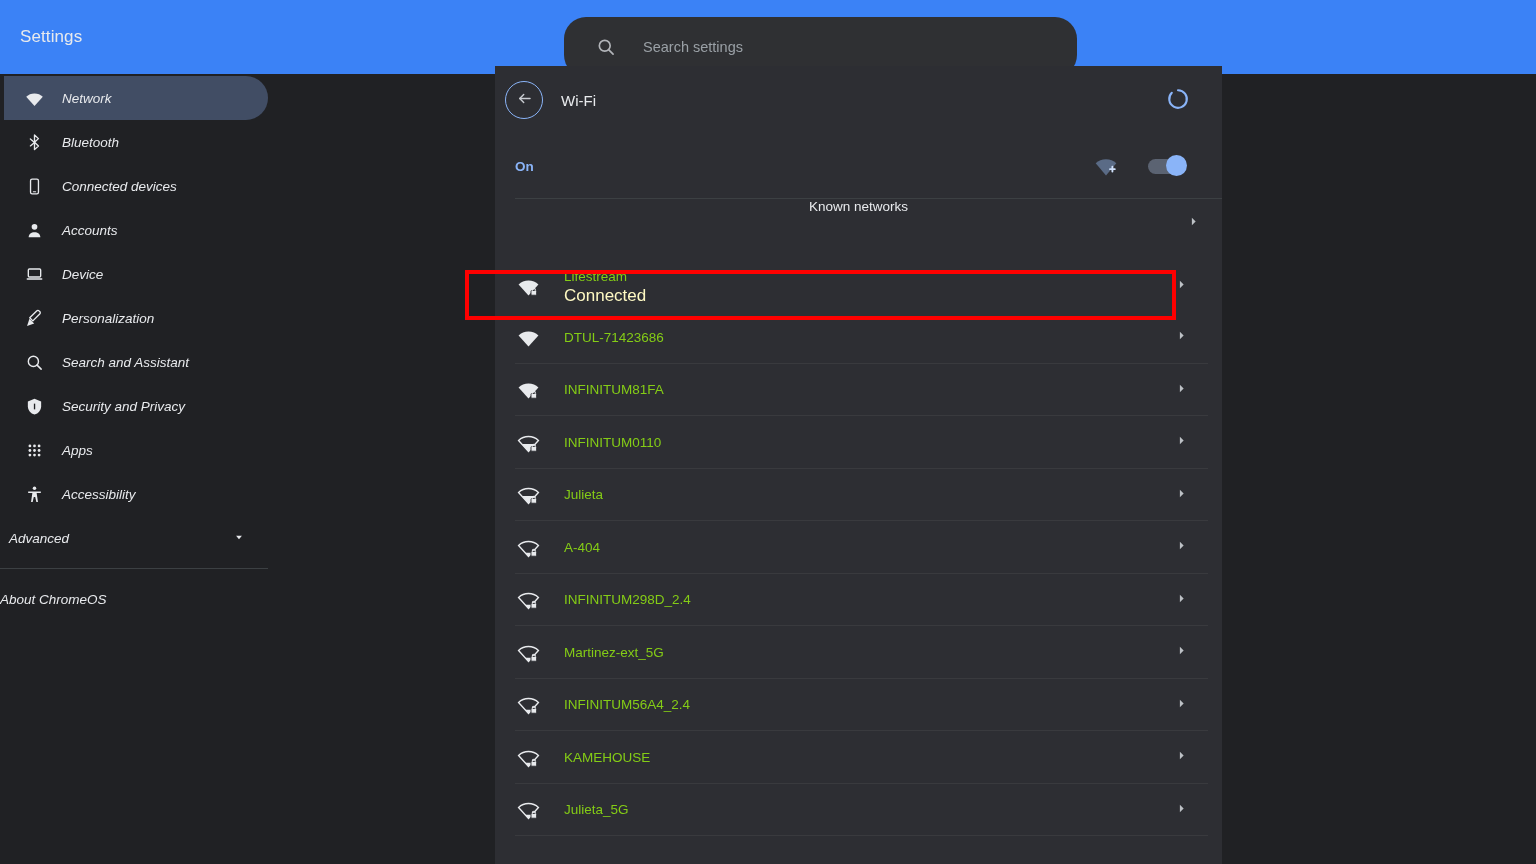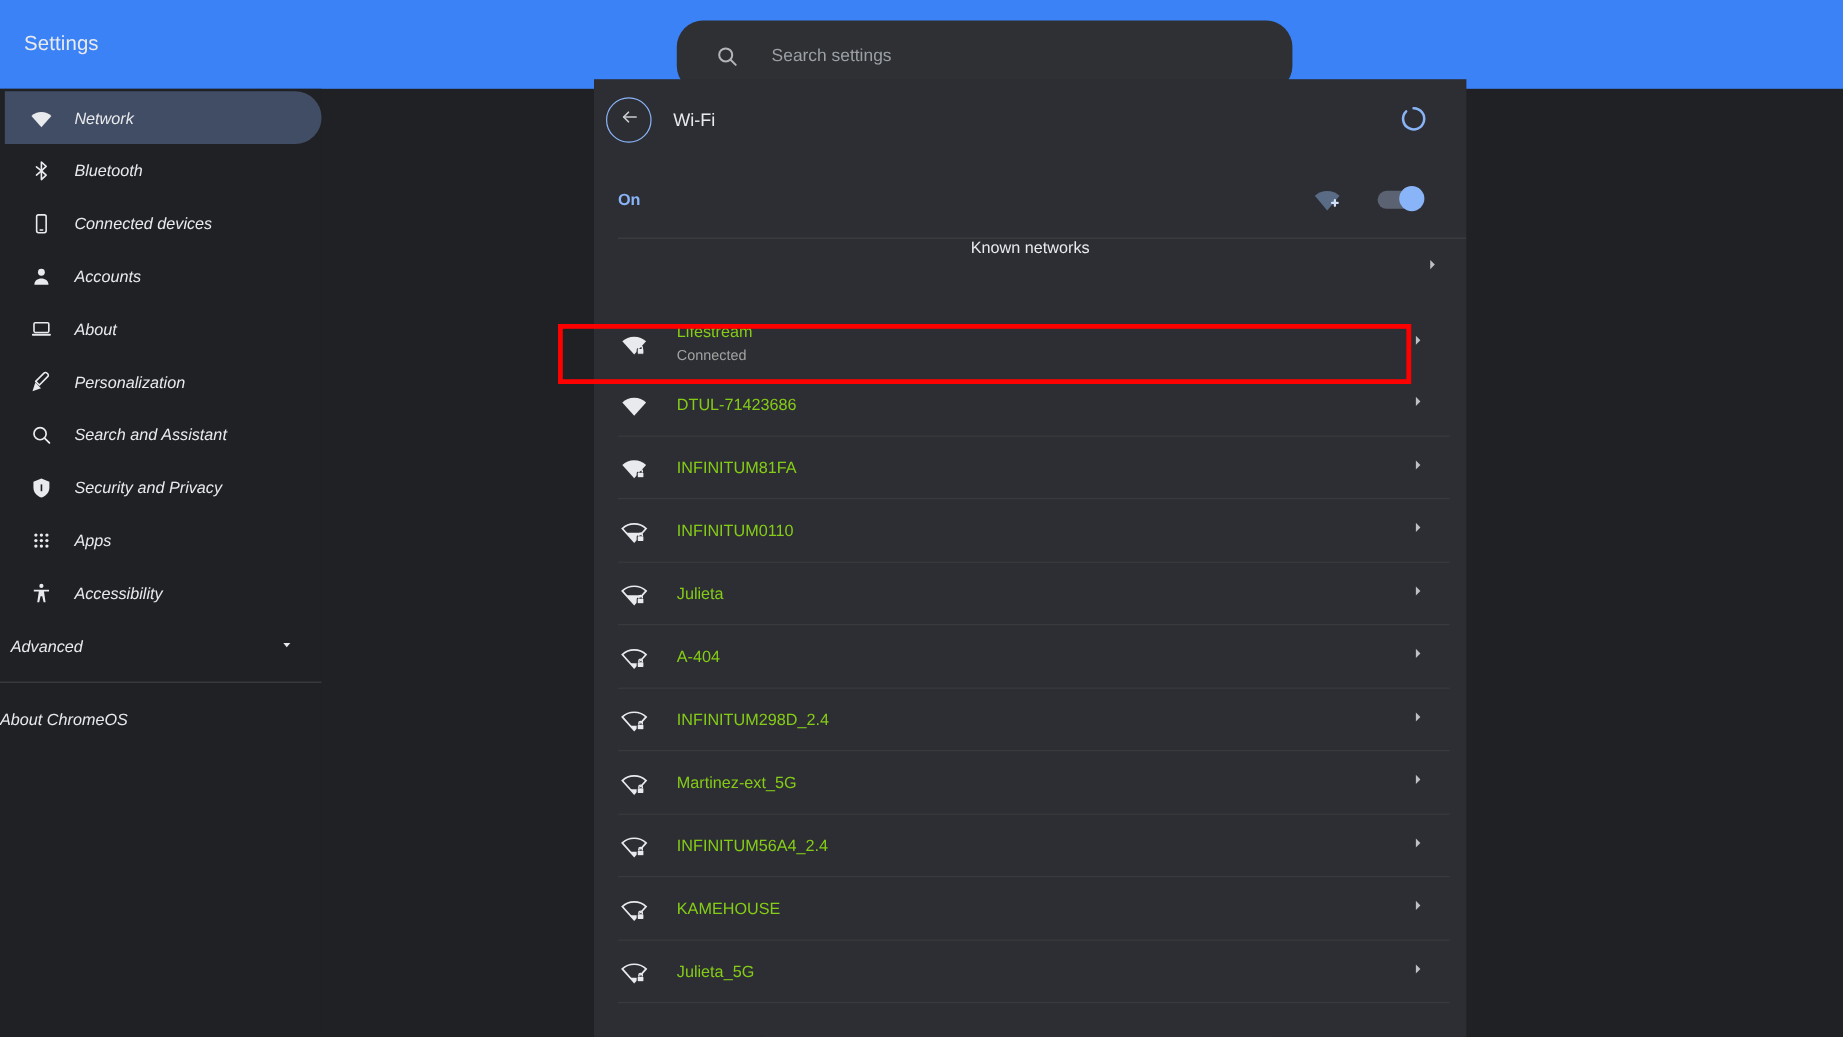--- a/index.html
+++ b/index.html
@@ -219,21 +219,21 @@
   }
   .net-ico {
     width: 26px; height: 26px;
     flex: none;
     margin-right: 23px;
     display: flex; align-items: center; justify-content: center;
   }
   .net-ico svg { width: 23px; height: 23px; display: block; }
   .net-text { display: flex; flex-direction: column; justify-content: center; }
   .net-name { font-size: 13.5px; color: #84cc16; line-height: 17px; }
-  .net-sub { font-size: 12px; color: #a3a3a3; line-height: 18px; margin-top: 2px; }
+  .net-sub { font-size: 17px; color: #fef9c3; line-height: 18px; margin-top: 2px; }
 
   
   .highlight-box {
     position: absolute;
     left: 465px; top: 270px;
     width: 711px; height: 50px;
     border: 4px solid #fe0000;
     pointer-events: none;
     z-index: 30;
   }
@@ -297,21 +297,21 @@
         </span>
         <span class="nav-label">Accounts</span>
       </div>
       <div class="nav-item">
         <span class="nav-ico">
           <svg viewBox="0 0 24 24">
             <rect x="4.2" y="5" width="15.6" height="10.2" rx="1.4" fill="none" stroke="#e8eaed" stroke-width="1.7"></rect>
             <rect x="2" y="16.7" width="20" height="1.9" rx=".9" fill="#e8eaed"></rect>
           </svg>
         </span>
-        <span class="nav-label">About</span>
+        <span class="nav-label">Device</span>
       </div>
       <div class="nav-item">
         <span class="nav-ico">
           <svg viewBox="0 0 24 24">
             <path d="M18.6 3.1c.9.9.9 2.3 0 3.1L9.9 15 6 11.1l8.7-8.7c.9-.9 2.3-.9 3.1 0z" fill="none" stroke="#e8eaed" stroke-width="1.7" stroke-linejoin="round"></path>
             <path d="M5.6 12.4 2.6 21.4l9-3z" fill="#e8eaed"></path>
           </svg>
         </span>
         <span class="nav-label">Personalization</span>
       </div>

